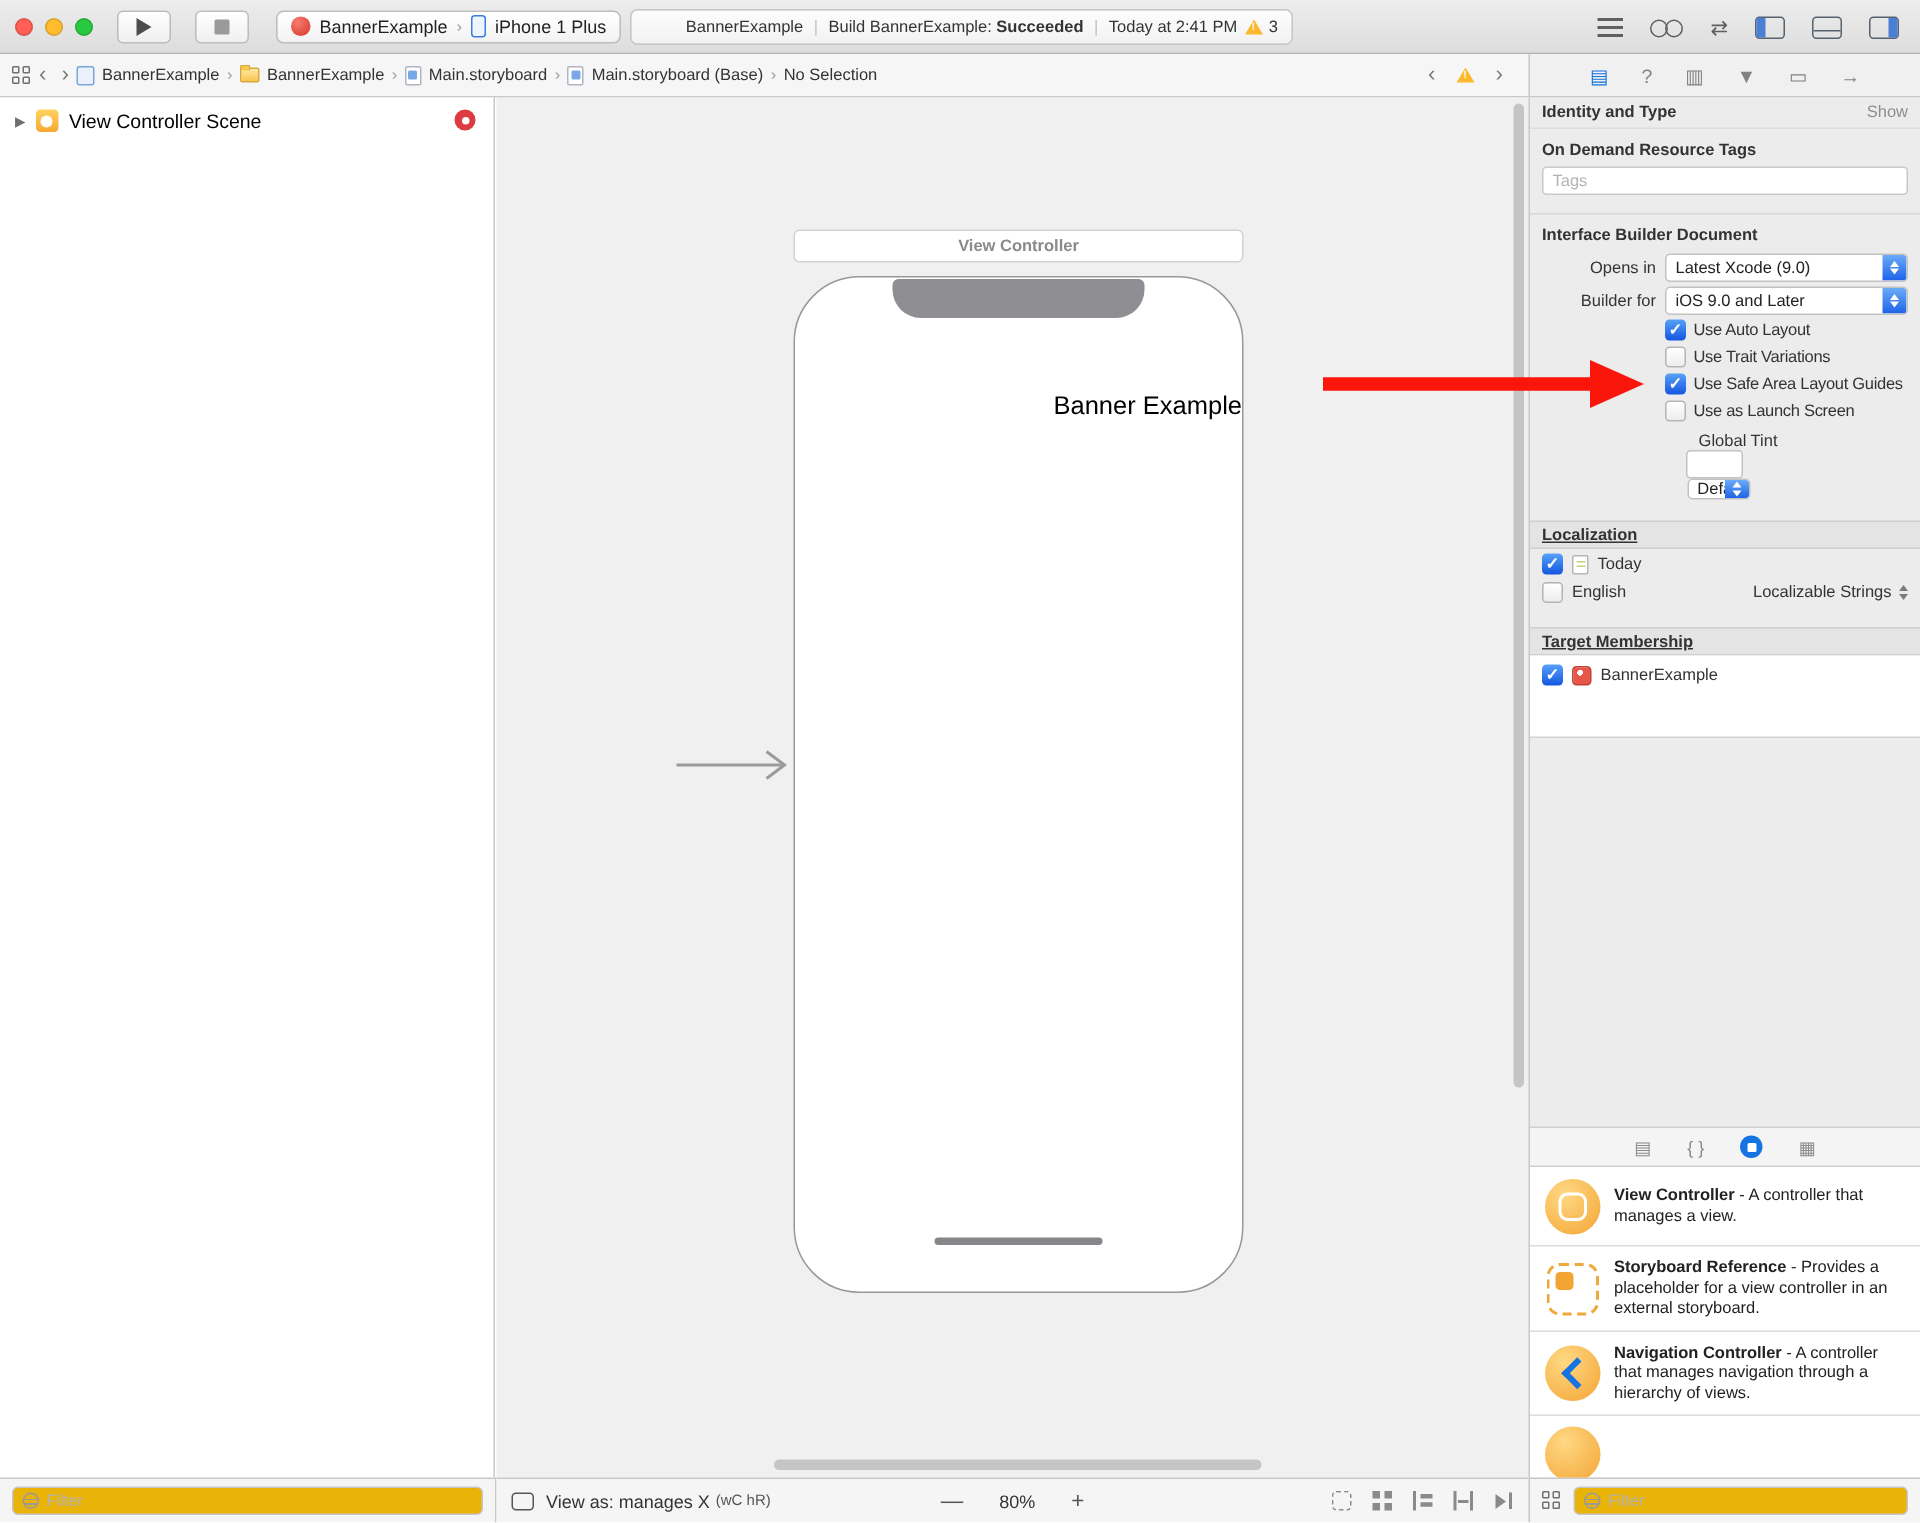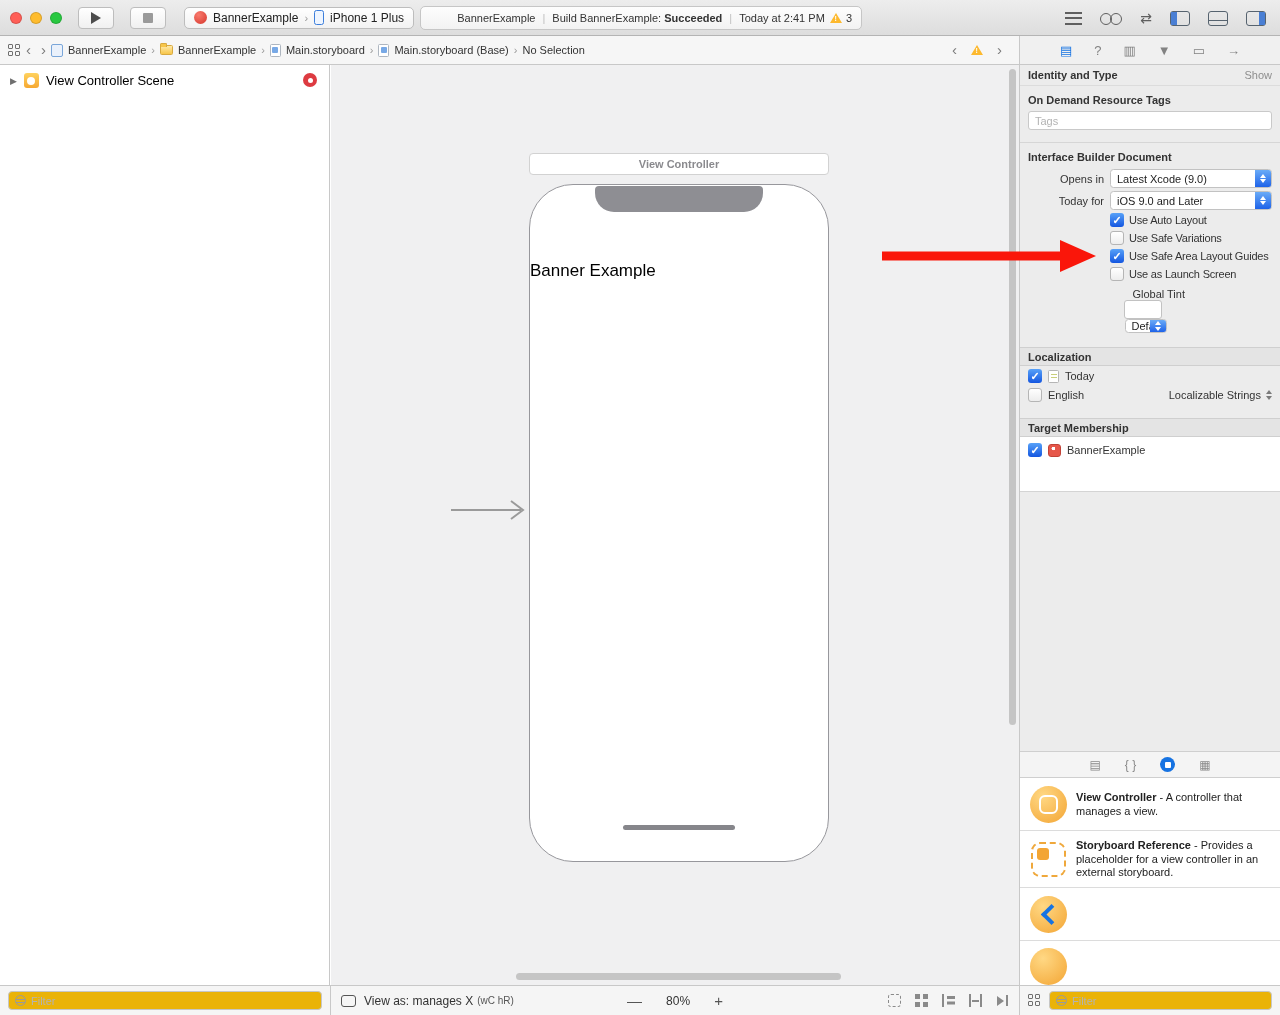--- a/index.html
+++ b/index.html
@@ -85,21 +85,21 @@
 
   
   .canvas { position:absolute; left:331px; top:65px; width:688px; bottom:30px; background:#f0f0f1; overflow:hidden; }
   .vc-label { position:absolute; left:198px; top:88px; width:300px; height:22px; background:#fff;
     border:1px solid #d2d2d2; border-radius:4px; display:flex; align-items:center; justify-content:center;
     font-size:11px; font-weight:bold; color:#8a8a8e; }
   .phone { position:absolute; left:198px; top:119px; width:300px; height:678px; background:#fff;
     border:1px solid #97979c; border-radius:44px; }
   .notch { position:absolute; left:50%; transform:translateX(-50%); top:1px; width:168px; height:26px;
     background:#8e8e93; border-radius:4px 4px 19px 19px; }
-  .banner-text { position:absolute; top:76px; width:100%; text-align:left; font-size:17px; color:#000; }
+  .banner-text { position:absolute; top:76px; width:100%; text-align:right; font-size:17px; color:#000; }
   .home-ind { position:absolute; bottom:31px; left:50%; transform:translateX(-50%); width:112px; height:5px;
     background:#86868b; border-radius:3px; }
   .entry-arrow { position:absolute; left:118px; top:433px; }
   .v-scroll { position:absolute; right:3px; top:4px; width:7px; height:656px; background:#c5c5c5; border-radius:4px; }
   .h-scroll { position:absolute; left:185px; bottom:5px; width:325px; height:7px; background:#c5c5c5; border-radius:4px; }
 
   .canvas-bar { left:331px; width:688px; font-size:12px; color:#333; gap:0; padding:0 10px; }
   .device-glyph { width:15px; height:12px; border:1.5px solid #555; border-radius:3px; margin-right:8px; }
   .traits { font-size:10px; color:#555; margin-left:4px; }
   .zoom { position:absolute; left:50%; transform:translateX(-50%); display:flex; align-items:center; gap:24px; }
@@ -143,21 +143,21 @@
   .check-row { display:flex; align-items:center; gap:5px; margin:2px 6px 0 90px; height:16px; }
   .checkbox { width:14px; height:14px; border-radius:3px; border:1px solid #b5b5b5;
     background:linear-gradient(#fff,#ededed); position:relative; flex-shrink:0; }
   .checkbox.checked { border:none; background:linear-gradient(#57a1f8,#1456e0); }
   .checkbox.checked::after { content:"✓"; position:absolute; inset:0; color:#fff; font-size:11px; font-weight:bold;
     text-align:center; line-height:14px; }
   .check-label { font-size:11px; color:#333; white-space:nowrap; letter-spacing:-0.2px; }
   .color-well { width:38px; height:19px; border:1px solid #c2c2c2; border-radius:3px; background:#fff; padding:2.5px; margin-right:6px; flex-shrink:0; }
   .color-well .swatch { width:100%; height:100%; }
   .sec-bar { height:19px; background:#e4e4e4; border-top:1px solid #cfcfcf; border-bottom:1px solid #cfcfcf;
-    display:flex; align-items:center; padding:0 8px; font-size:11px; font-weight:bold; color:#333; margin-top:14px; flex-shrink:0; }
+    display:flex; align-items:center; padding:0 8px; font-size:11px; font-weight:bold; color:#333; margin-top:14px; flex-shrink:0;text-decoration:underline; }
   .loc-row { display:flex; align-items:center; gap:6px; padding:3px 8px 2px; font-size:11px; }
   .doc-ic { width:11px; height:13px; background:#fff; border:1px solid #b5b5b5; border-radius:1.5px; position:relative; flex-shrink:0; }
   .doc-ic::before { content:""; position:absolute; left:1.5px; top:3px; width:6px; height:1.5px; background:#c9cf7c; box-shadow:0 3px 0 #c9cf7c; }
   .loc-value { margin-left:auto; display:flex; align-items:center; gap:5px; color:#333; }
   .stepper { display:flex; flex-direction:column; gap:2px; }
   .stp-up { width:0;height:0;border-left:3.5px solid transparent;border-right:3.5px solid transparent;border-bottom:4.5px solid #7a7a7a; }
   .stp-dn { width:0;height:0;border-left:3.5px solid transparent;border-right:3.5px solid transparent;border-top:4.5px solid #7a7a7a; }
   .tgt-list { background:#fff; border-bottom:1px solid #d4d4d4; padding:4px 0 32px; }
   .tgt-row { display:flex; align-items:center; gap:6px; padding:2px 8px; font-size:11px; }
   .app-ic-sm { width:13px; height:13px; border-radius:3px; background:radial-gradient(circle at 40% 32%, #ffffff 0 18%, #e6574a 20%); border:0.5px solid #c24237; flex-shrink:0; }
@@ -338,37 +338,37 @@
     <span class="form-label">Opens in</span>
     <span class="popup">
       <span>Latest Xcode (9.0)</span>
       <span class="popup-cap">
           <span class="cap-up"></span>
           <span class="cap-down"></span>
         </span>
     </span>
   </div>
   <div class="form-row">
-    <span class="form-label">Today for</span>
+    <span class="form-label">Builder for</span>
     <span class="popup">
       <span>iOS 9.0 and Later</span>
       <span class="popup-cap">
           <span class="cap-up"></span>
           <span class="cap-down"></span>
         </span>
     </span>
   </div>
 
   <div class="check-row">
     <span class="checkbox checked"></span>
     <span class="check-label">Use Auto Layout</span>
   </div>
   <div class="check-row">
     <span class="checkbox"></span>
-    <span class="check-label">Use Safe Variations</span>
+    <span class="check-label">Use Trait Variations</span>
   </div>
   <div class="check-row">
     <span class="checkbox checked"></span>
     <span class="check-label">Use Safe Area Layout Guides</span>
   </div>
   <div class="check-row">
     <span class="checkbox"></span>
     <span class="check-label">Use as Launch Screen</span>
   </div>
 
@@ -423,20 +423,21 @@
     <div class="lib-item">
       <span class="lib-circle lib-ic-vc"></span>
       <span class="lib-text"><b>View Controller</b> <span>- A controller that manages a view.</span></span>
     </div>
     <div class="lib-item">
       <span class="lib-ic-sbref"></span>
       <span class="lib-text"><b>Storyboard Reference</b> <span>- Provides a placeholder for a view controller in an external storyboard.</span></span>
     </div>
     <div class="lib-item">
       <span class="lib-circle lib-ic-nav"></span>
+      <span class="lib-text"><b>Navigation Controller</b> <span>- A controller that manages navigation through a hierarchy of views.</span></span>
     </div>
     <div class="lib-item-partial">
       <span class="lib-circle"></span>
     </div>
   </div>
   <div class="lib-filter">
     <span class="grid-ic">
         <span></span>
         <span></span>
         <span></span>

